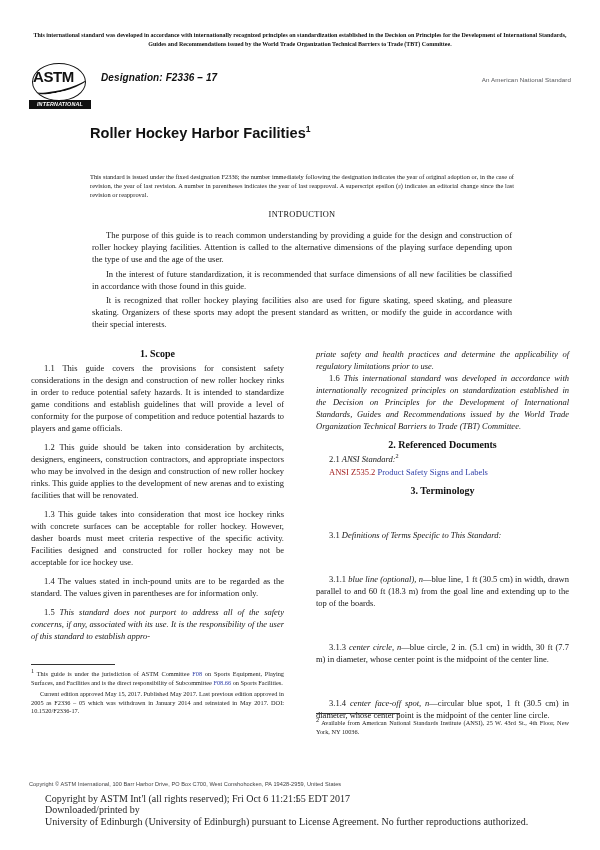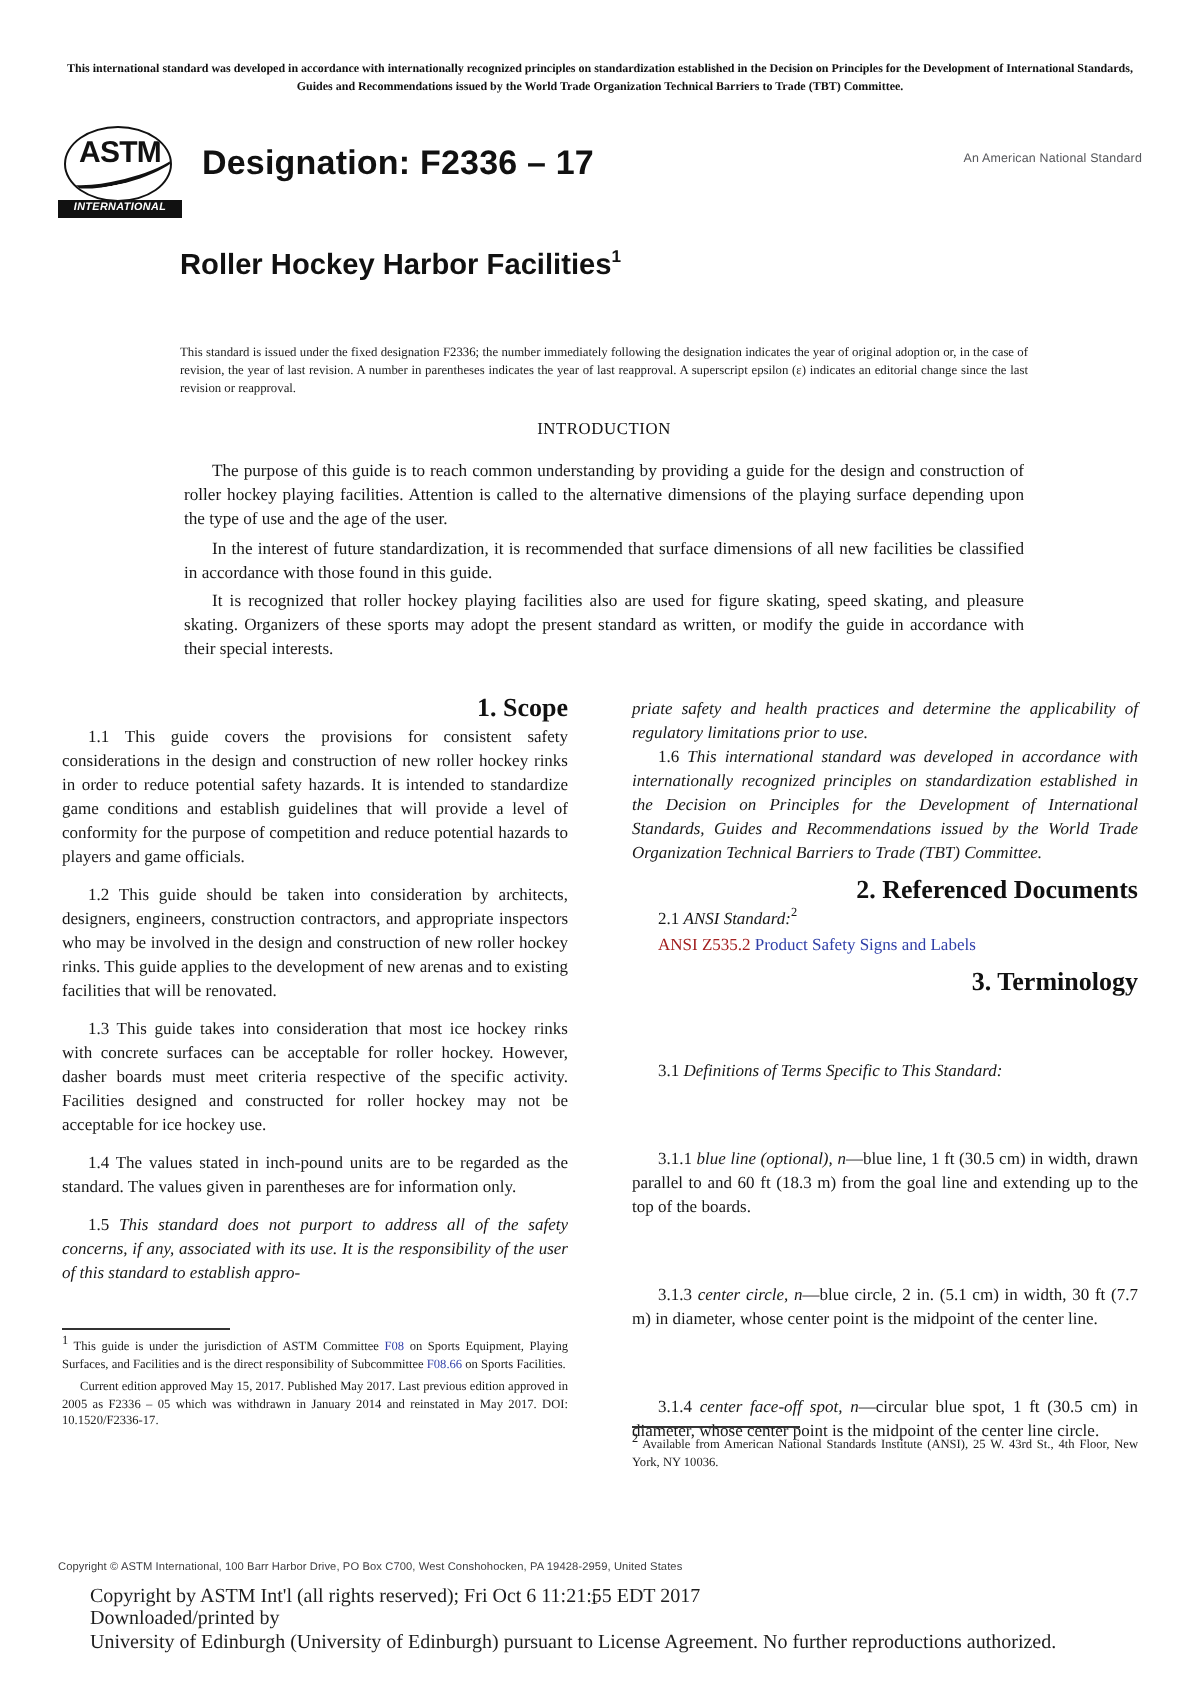--- a/index.html
+++ b/index.html
@@ -51,21 +51,20 @@
     border: 1.6px solid #111;
     border-radius: 50%;
     box-sizing: border-box;
     overflow: hidden;
     background: #fff;
   }
   .logo-letters {
     position: absolute;
     left: 0; top: 4px;
     width: 54px;
-    text-align: center;
     font-family: "Liberation Sans", sans-serif;
     font-size: 15px;
     font-weight: bold;
     letter-spacing: -0.4px;
     color: #111;
   }
   .logo-swoosh {
     position: absolute;
     left: -5px;
     top: 6px;
@@ -89,24 +88,25 @@
     font-style: italic;
     letter-spacing: 0.2px;
     text-align: center;
     line-height: 9px;
   }
   .designation {
     position: absolute;
     left: 101px;
     top: 72px;
     font-family: "Liberation Sans", sans-serif;
-    font-size: 17px;
+    font-size: 10px;
     font-weight: bold;
     color: #111;
     letter-spacing: 0.1px;
+    font-style: italic;
   }
   .ansi-tag {
     position: absolute;
     right: 29px;
     top: 76px;
     font-family: "Liberation Sans", sans-serif;
     font-size: 6.2px;
     color: #55565a;
     letter-spacing: 0.1px;
   }
@@ -175,24 +175,24 @@
     width: 253px;
     font-size: 8.5px;
     line-height: 12.0px;
     text-align: justify;
     color: #171717;
   }
   .col-left  { left: 31px; }
   .col-right { left: 316px; }
 
   .sec-head {
-    font-size: 13px;
+    font-size: 10px;
     font-weight: bold;
     margin: 0 0 2px 0;
-    text-align: right;
+    text-align: center;
     color: #111;
     font-family: Liberation Serif, serif;
   }
   .para {
     margin: 0 0 7px 0;
     text-indent: 13px;
   }
   .para.tight { margin-bottom: 6px; margin-top: 32px; }
   .para.nogap { margin-bottom: 0; }
   .it { font-style: italic; }

